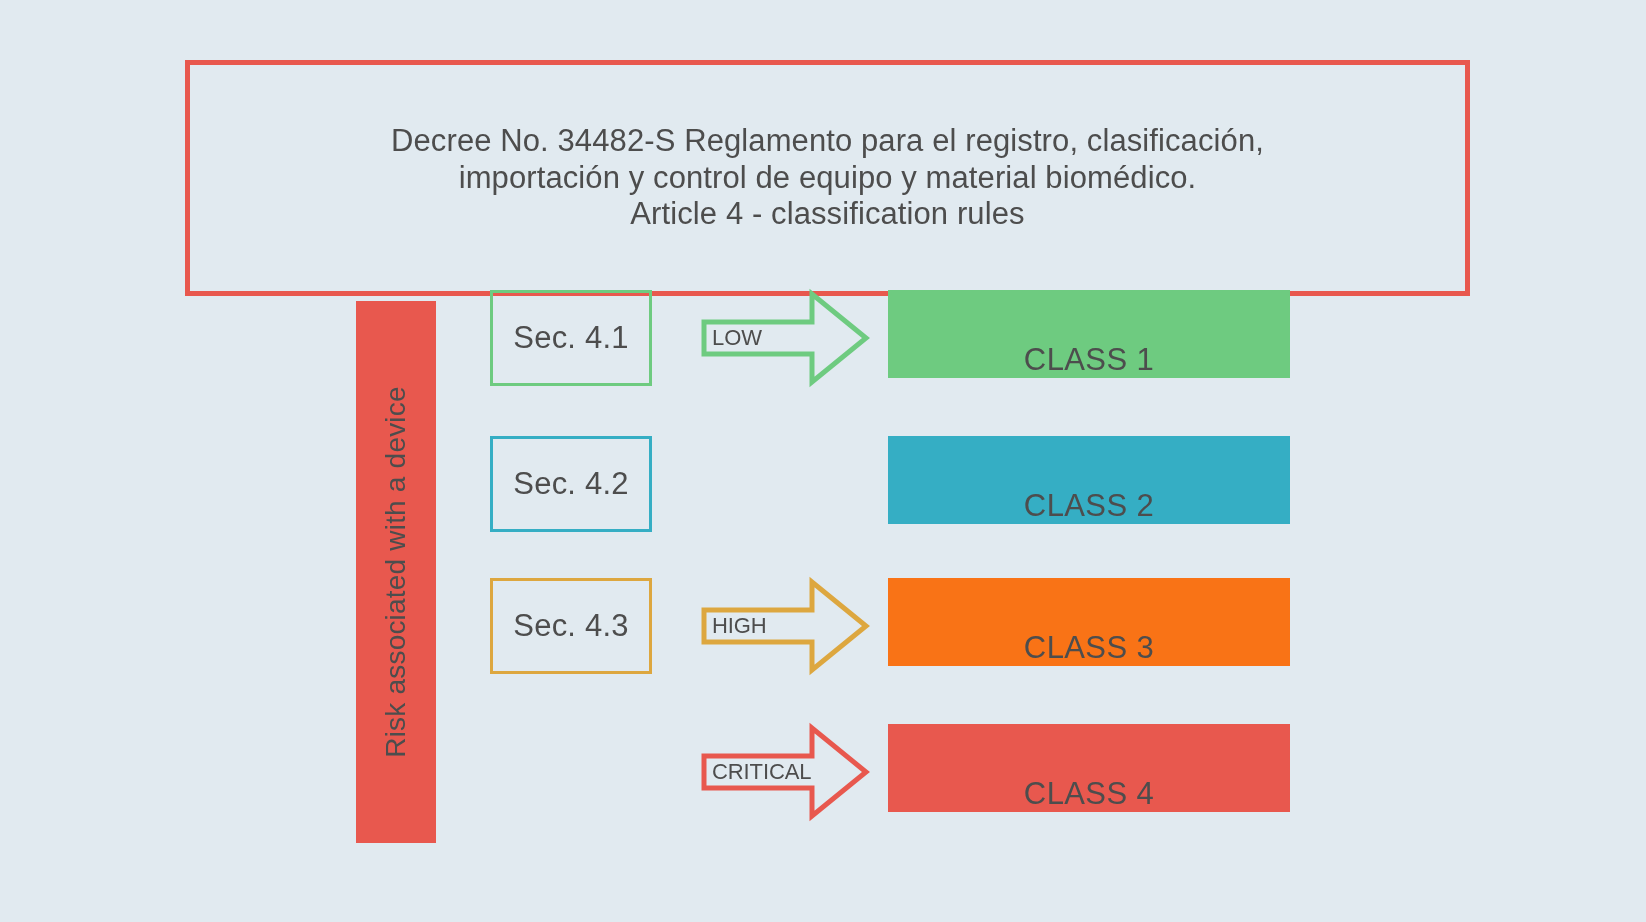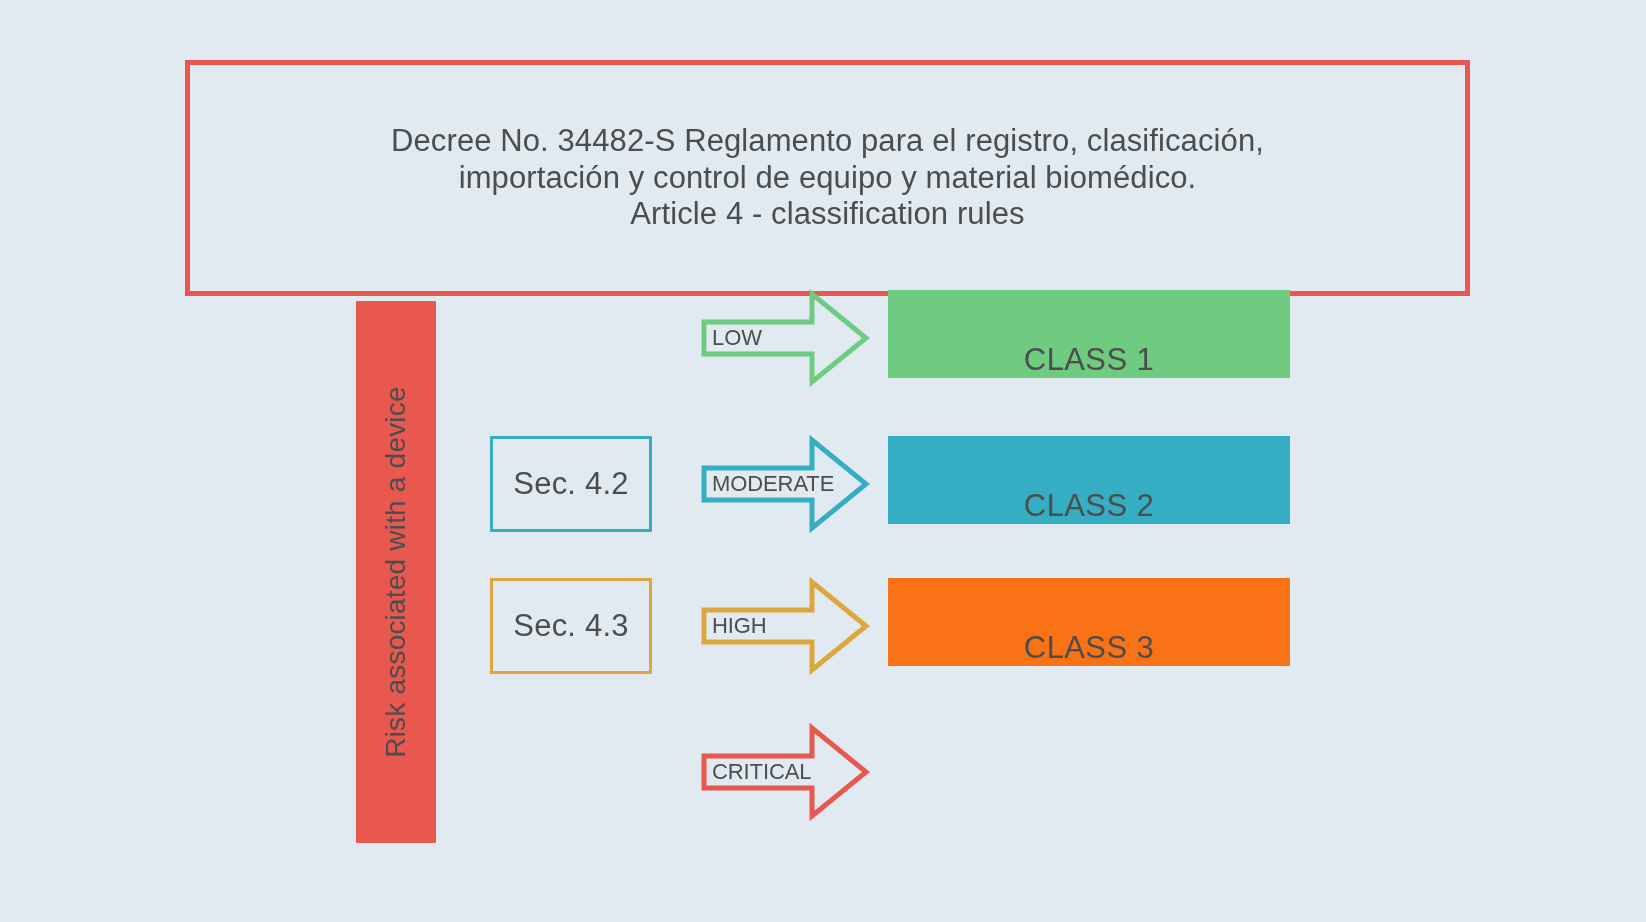--- a/index.html
+++ b/index.html
@@ -151,39 +151,36 @@
 importación y control de equipo y material biomédico.
 Article 4 - classification rules</div>
   </div>
 
   <div id="risk-bar">
     <div id="risk-bar-label">Risk associated with a device</div>
   </div>
 
   <div id="rows-host">
       <div class="row" style="top: 290px;">
+        <div class="sec-box" style="border-color: rgb(110, 203, 128);">
+          <span class="sec-label">Sec. 4.1</span>
+        </div>
         <div class="arrow-wrap">
           <svg class="arrow-svg" viewBox="0 0 170 104">
             <polygon points="4,36 112,36 112,8 166,52 112,96 112,68 4,68" fill="none" stroke="#6ecb80" stroke-width="5" stroke-linejoin="miter"></polygon>
           </svg>
           <span class="arrow-label">LOW</span>
         </div>
         <div class="class-box" style="background: rgb(110, 203, 128);">
           <span class="class-label">CLASS 1</span>
         </div>
       </div>
       <div class="row" style="top: 436px;">
         <div class="sec-box" style="border-color: rgb(53, 174, 196);">
           <span class="sec-label">Sec. 4.2</span>
-        </div>
-        <div class="arrow-wrap">
-          <svg class="arrow-svg" viewBox="0 0 170 104">
-            <polygon points="4,36 112,36 112,8 166,52 112,96 112,68 4,68" fill="none" stroke="#35aec4" stroke-width="5" stroke-linejoin="miter"></polygon>
-          </svg>
-          <span class="arrow-label">MODERATE</span>
         </div>
         <div class="class-box" style="background: rgb(53, 174, 196);">
           <span class="class-label">CLASS 2</span>
         </div>
       </div>
       <div class="row" style="top: 578px;">
         <div class="sec-box" style="border-color: rgb(221, 167, 63);">
           <span class="sec-label">Sec. 4.3</span>
         </div>
         <div class="arrow-wrap">
@@ -196,16 +193,19 @@
           <span class="class-label">CLASS 3</span>
         </div>
       </div>
       <div class="row" style="top: 724px;">
         <div class="arrow-wrap">
           <svg class="arrow-svg" viewBox="0 0 170 104">
             <polygon points="4,36 112,36 112,8 166,52 112,96 112,68 4,68" fill="none" stroke="#e8584e" stroke-width="5" stroke-linejoin="miter"></polygon>
           </svg>
           <span class="arrow-label">CRITICAL</span>
         </div>
+        <div class="class-box" style="background: rgb(232, 88, 78);">
+          <span class="class-label">CLASS 4</span>
+        </div>
       </div>
     </div>
 
 </div>
 
 </body></html>

